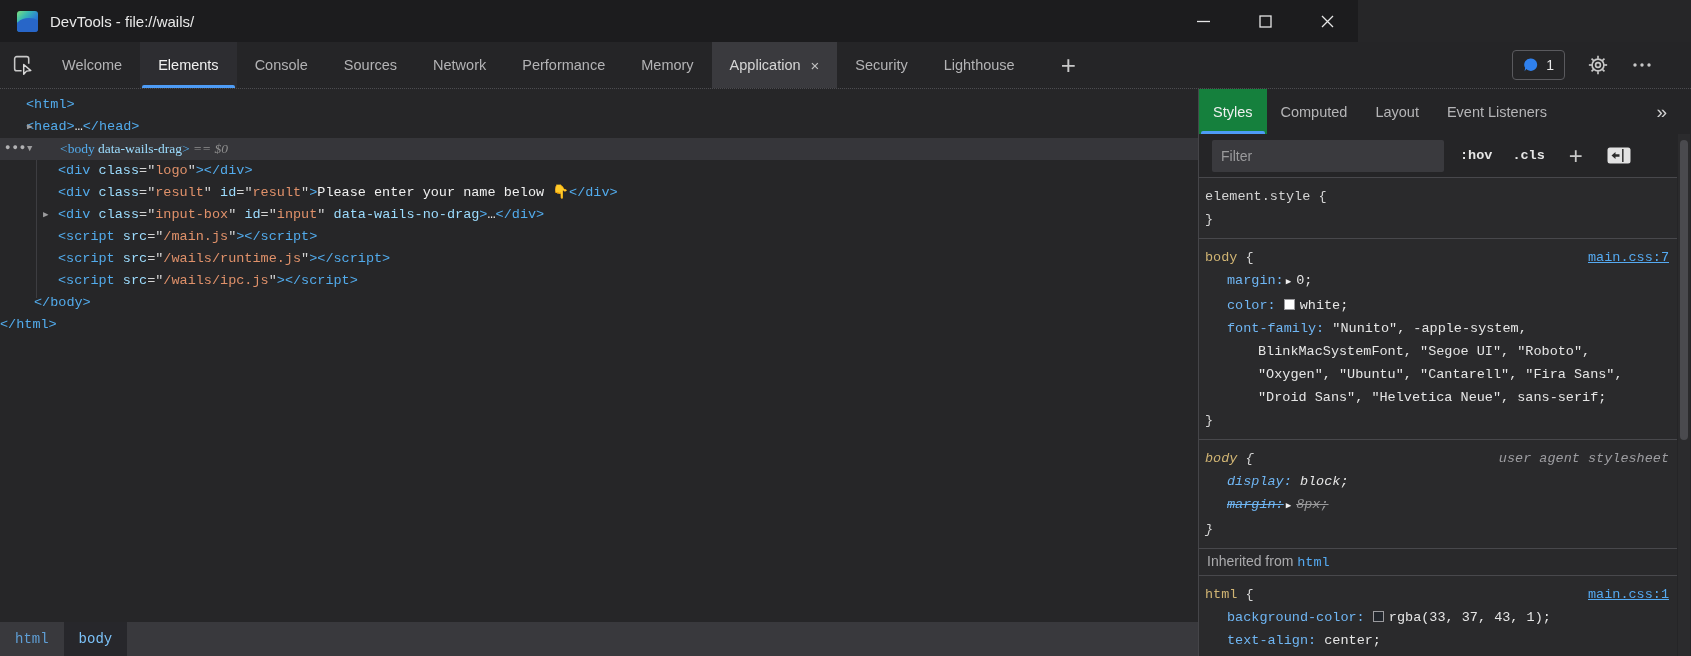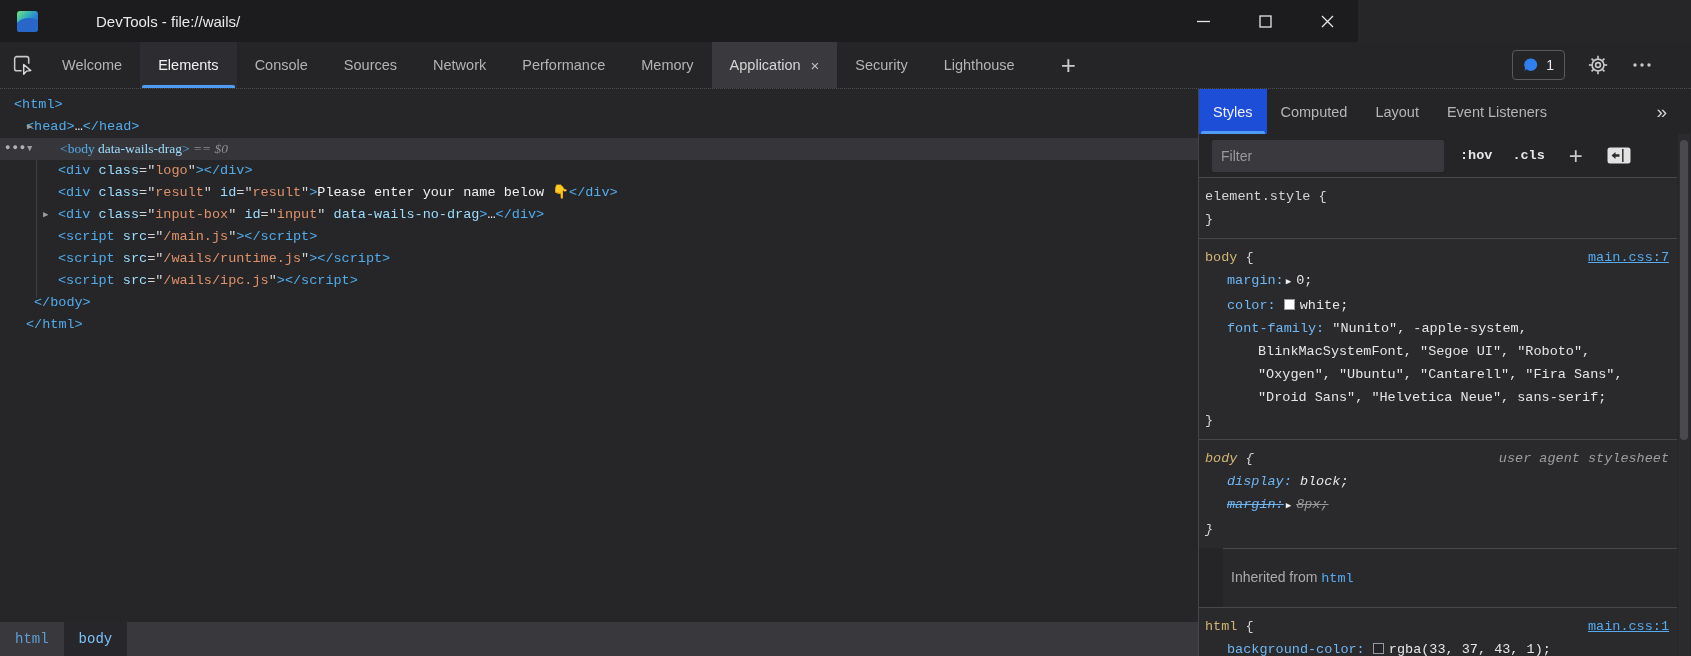--- a/index.html
+++ b/index.html
@@ -2,21 +2,21 @@
 <html><head>
 <meta charset="utf-8">
 <style>
   * { box-sizing: border-box; margin: 0; padding: 0; }
   html,body { width:1691px; height:656px; overflow:hidden; background:#262628;
     font-family:"Liberation Sans", sans-serif; }
   #app { position:relative; width:1691px; height:656px; background:#262628; }
 
   
   .titlebar { position:absolute; left:0; top:0; width:1358px; height:42px;
-    background:#1c1c1e; display:flex; align-items:center;gap:46px; }
+    background:#1c1c1e; display:flex; align-items:center; }
   .app-icon { width:21px; height:21px; margin-left:17px; border-radius:3px;
     background:linear-gradient(135deg,#7ee07e 0%,#39b9b2 30%,#2a7fd4 60%,#1b4fa0 100%);
     position:relative; overflow:hidden; }
   .app-icon:before { content:""; position:absolute; left:-4px; top:7px; width:32px; height:18px;
     background:#2866c8; border-radius:50% 50% 0 0 / 80% 80% 0 0; }
   .title-text { color:#e9e9e9; font-size:15px; margin-left:12px; }
   .win-controls { margin-left:auto; display:flex; }
   .win-btn { width:62px; height:42px; display:flex; align-items:center; justify-content:center; }
 
   
@@ -63,41 +63,41 @@
     font-size:14px; }
   .crumb { padding:0 15px; display:flex; align-items:center; color:#5f9fd6; }
   .crumb.active { background:#27272b; color:#7cc2f8; }
 
   
   .sidebar { position:relative; width:493px; height:100%; background:#252527;
     border-left:1px solid #454549; overflow:hidden; }
   .side-tabs { height:45px; display:flex; align-items:stretch; }
   .side-tab { padding:0 14px; display:flex; align-items:center; color:#b5b5b7; font-size:14.5px;
     position:relative; white-space:nowrap; }
-  .side-tab.active { background:#1d4ed8; color:#f0f0f0; }
+  .side-tab.active { background:#15803d; color:#f0f0f0; }
   .side-tab.active:after { content:""; position:absolute; left:2px; right:2px; bottom:0; height:3px;
     background:#4e9cf6; border-radius:2px 2px 0 0; }
   .more-tabs { margin-left:auto; color:#d2d2d2; font-size:19px; display:flex; align-items:center;
     padding-right:24px; }
   .filter-row { height:43px; display:flex; align-items:center; padding-left:13px; }
   .filter-input { width:232px; height:27px; background:#3a3a3e; border:none; outline:none;
     color:#cfcfcf; font-size:14px; padding:16px 9px; border-radius:2px; }
   .filter-input::placeholder { color:#9a9a9c; }
   .pseudo-btn { font-family:"Liberation Mono","DejaVu Sans Mono",monospace; font-weight:bold;
     color:#e6e6e6; font-size:13.5px; }
   .hov-btn { margin-left:16px; }
   .cls-btn { margin-left:20px; }
   .newrule-btn { margin-left:24px; color:#c8c8c8; font-size:24px; font-weight:300; line-height:1; }
   .toggle-btn { margin-left:24px; display:flex; align-items:center; }
 
   .styles-list { position:absolute; left:0; top:88px; right:14px; bottom:0;
     font-family:"Liberation Mono","DejaVu Sans Mono",monospace; font-size:13.5px; line-height:23px; }
   .sec { border-top:1px solid #48484c; background:#2a2a2c; padding:7px 8px 7px 6px; }
-  .sec.hdr { background:#29292b; padding:18px 8px; font-family:"Liberation Sans",sans-serif;
-    font-size:14px; color:#ababad; line-height:20px;margin-left:24px; }
+  .sec.hdr { background:#29292b; padding:2px 8px; font-family:"Liberation Sans",sans-serif;
+    font-size:14px; color:#ababad; line-height:20px; }
   .hdr .hdr-link { font-family:"Liberation Mono","DejaVu Sans Mono",monospace; color:#55aaf2;
     font-size:13.5px; }
   .sel-line { color:#d4d4d4; }
   .selector { color:#d0b473; }
   .selector.plain { color:#d4d4d4; }
   .origin { float:right; color:#9d9da1; font-style:italic; }
   .origin.link { color:#55aaf2; font-style:normal; text-decoration:underline; }
   .decl { padding-left:53px; text-indent:-31px; white-space:pre-wrap; color:#e6e6e6; }
   .prop { color:#6fb6f4; }
   .sec.ua, .sec.ua .prop, .sec.ua .selector, .sec.ua .origin { font-style:italic; }
@@ -211,31 +211,31 @@
             <circle cx="18" cy="11" r="1.7" fill="#c8c8c8"></circle>
         </svg>
       </div>
     </div>
   </div>
 
   <div class="main">
 
     <div class="elements-panel">
       <div class="tree" id="dom-tree">
-          <div class="trow"><span style="margin-left: 14px;"><span class="tk-b">&lt;</span><span class="tk-t">html</span><span class="tk-b">&gt;</span></span></div>
+          <div class="trow"><span style="margin-left: 26px;"><span class="tk-b">&lt;</span><span class="tk-t">html</span><span class="tk-b">&gt;</span></span></div>
           <div class="trow"><span class="expander" style="left: 27px;">▶</span><span style="margin-left: 26px;"><span class="tk-b">&lt;</span><span class="tk-t">head</span><span class="tk-b">&gt;</span><span class="tk-x">…</span><span class="tk-b">&lt;/</span><span class="tk-t">head</span><span class="tk-b">&gt;</span></span></div>
           <div class="trow sel"><span class="row-dots">●●●</span><span class="expander" style="left: 27px;">▼</span><span style="margin-left: 60px; font-family: Liberation Serif, serif;"><span class="tk-b">&lt;</span><span class="tk-t">body</span><span class="tk-x"> </span><span class="tk-a">data-wails-drag</span><span class="tk-b">&gt;</span><span class="tk-m">&nbsp;==&nbsp;$0</span></span></div>
           <div class="trow"><span style="margin-left: 58px;"><span class="tk-b">&lt;</span><span class="tk-t">div</span><span class="tk-x"> </span><span class="tk-a">class</span><span class="tk-q">="</span><span class="tk-v">logo</span><span class="tk-q">"</span><span class="tk-b">&gt;&lt;/</span><span class="tk-t">div</span><span class="tk-b">&gt;</span></span></div>
           <div class="trow"><span style="margin-left: 58px;"><span class="tk-b">&lt;</span><span class="tk-t">div</span><span class="tk-x"> </span><span class="tk-a">class</span><span class="tk-q">="</span><span class="tk-v">result</span><span class="tk-q">"</span><span class="tk-x"> </span><span class="tk-a">id</span><span class="tk-q">="</span><span class="tk-v">result</span><span class="tk-q">"</span><span class="tk-b">&gt;</span><span class="tk-x">Please enter your name below 👇</span><span class="tk-b">&lt;/</span><span class="tk-t">div</span><span class="tk-b">&gt;</span></span></div>
           <div class="trow"><span class="expander" style="left: 43px;">▶</span><span style="margin-left: 58px;"><span class="tk-b">&lt;</span><span class="tk-t">div</span><span class="tk-x"> </span><span class="tk-a">class</span><span class="tk-q">="</span><span class="tk-v">input-box</span><span class="tk-q">"</span><span class="tk-x"> </span><span class="tk-a">id</span><span class="tk-q">="</span><span class="tk-v">input</span><span class="tk-q">"</span><span class="tk-x"> </span><span class="tk-a">data-wails-no-drag</span><span class="tk-b">&gt;</span><span class="tk-x">…</span><span class="tk-b">&lt;/</span><span class="tk-t">div</span><span class="tk-b">&gt;</span></span></div>
           <div class="trow"><span style="margin-left: 58px;"><span class="tk-b">&lt;</span><span class="tk-t">script</span><span class="tk-x"> </span><span class="tk-a">src</span><span class="tk-q">="</span><span class="tk-v">/main.js</span><span class="tk-q">"</span><span class="tk-b">&gt;&lt;/</span><span class="tk-t">script</span><span class="tk-b">&gt;</span></span></div>
           <div class="trow"><span style="margin-left: 58px;"><span class="tk-b">&lt;</span><span class="tk-t">script</span><span class="tk-x"> </span><span class="tk-a">src</span><span class="tk-q">="</span><span class="tk-v">/wails/runtime.js</span><span class="tk-q">"</span><span class="tk-b">&gt;&lt;/</span><span class="tk-t">script</span><span class="tk-b">&gt;</span></span></div>
           <div class="trow"><span style="margin-left: 58px;"><span class="tk-b">&lt;</span><span class="tk-t">script</span><span class="tk-x"> </span><span class="tk-a">src</span><span class="tk-q">="</span><span class="tk-v">/wails/ipc.js</span><span class="tk-q">"</span><span class="tk-b">&gt;&lt;/</span><span class="tk-t">script</span><span class="tk-b">&gt;</span></span></div>
           <div class="trow"><span style="margin-left: 34px;"><span class="tk-b">&lt;/</span><span class="tk-t">body</span><span class="tk-b">&gt;</span></span></div>
-          <div class="trow"><span style="margin-left: 26px;"><span class="tk-b">&lt;/</span><span class="tk-t">html</span><span class="tk-b">&gt;</span></span></div>
+          <div class="trow"><span style=""><span class="tk-b">&lt;/</span><span class="tk-t">html</span><span class="tk-b">&gt;</span></span></div>
         </div>
       <div class="guide" style="left:36px; top:71px; height:138px;"></div>
       <div class="crumbbar" id="crumbbar">
           <div class="crumb">html</div>
           <div class="crumb active">body</div>
         </div>
     </div>
 
     <div class="sidebar">
       <div class="side-tabs" id="side-tabs">

